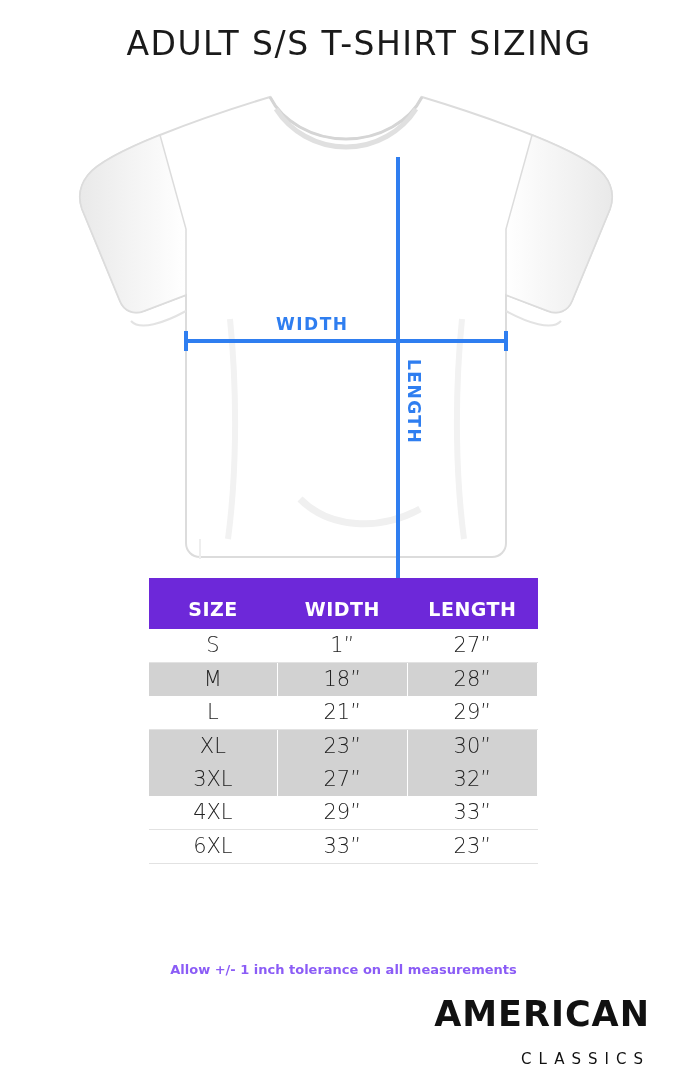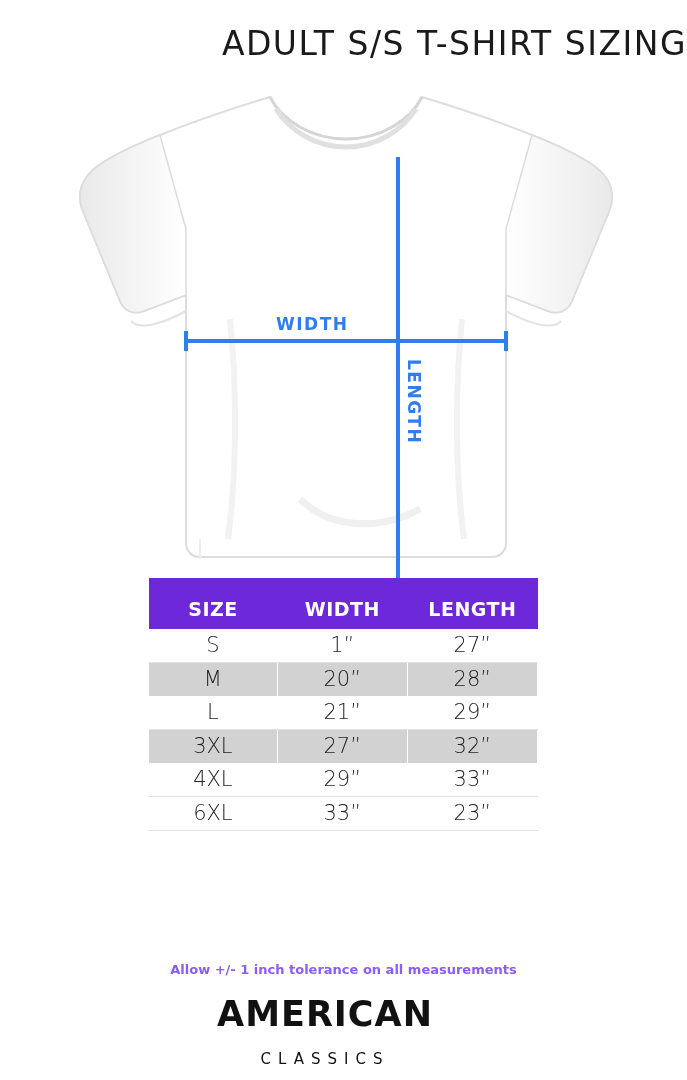--- a/index.html
+++ b/index.html
@@ -18,21 +18,21 @@
 
   .page {
     width: 687px;
     height: 1080px;
     position: relative;
     background: #ffffff;
   }
 
   
   .title {
-    text-align: right;
+    text-align: center;
     font-size: 33px;
     letter-spacing: 1.5px;
     font-weight: 400;
     color: #1a1a1a;
     padding-top: 24px;
     font-family: "DejaVu Sans", sans-serif;
     padding-left: 31px;
   }
 
   
@@ -142,21 +142,21 @@
     font-weight: bold;
     color: #8b5cf6;
     font-family: "DejaVu Sans", sans-serif;
   }
 
   .brand {
     position: absolute;
     left: 0;
     top: 994px;
     width: 650px;
-    text-align: center;
+    text-align: right;
   }
   .brand-main {
     font-size: 35px;
     font-weight: bold;
     letter-spacing: 1px;
     color: #111111;
     font-family: "DejaVu Sans", sans-serif;
   }
   .brand-sub {
     font-size: 15px;
@@ -256,29 +256,34 @@
         </tr>
       </thead>
       <tbody>
         <tr class="odd">
           <td>S</td>
           <td>1”</td>
           <td>27”</td>
         </tr>
         <tr class="even">
           <td>M</td>
-          <td>20”</td>
+          <td>18”</td>
           <td>28”</td>
         </tr>
         <tr class="odd">
           <td>L</td>
           <td>21”</td>
           <td>29”</td>
         </tr>
         <tr class="even">
+          <td>XL</td>
+          <td>23”</td>
+          <td>30”</td>
+        </tr>
+        <tr class="even">
           <td>3XL</td>
           <td>27”</td>
           <td>32”</td>
         </tr>
         <tr class="odd">
           <td>4XL</td>
           <td>29”</td>
           <td>33”</td>
         </tr>
         <tr class="odd">

